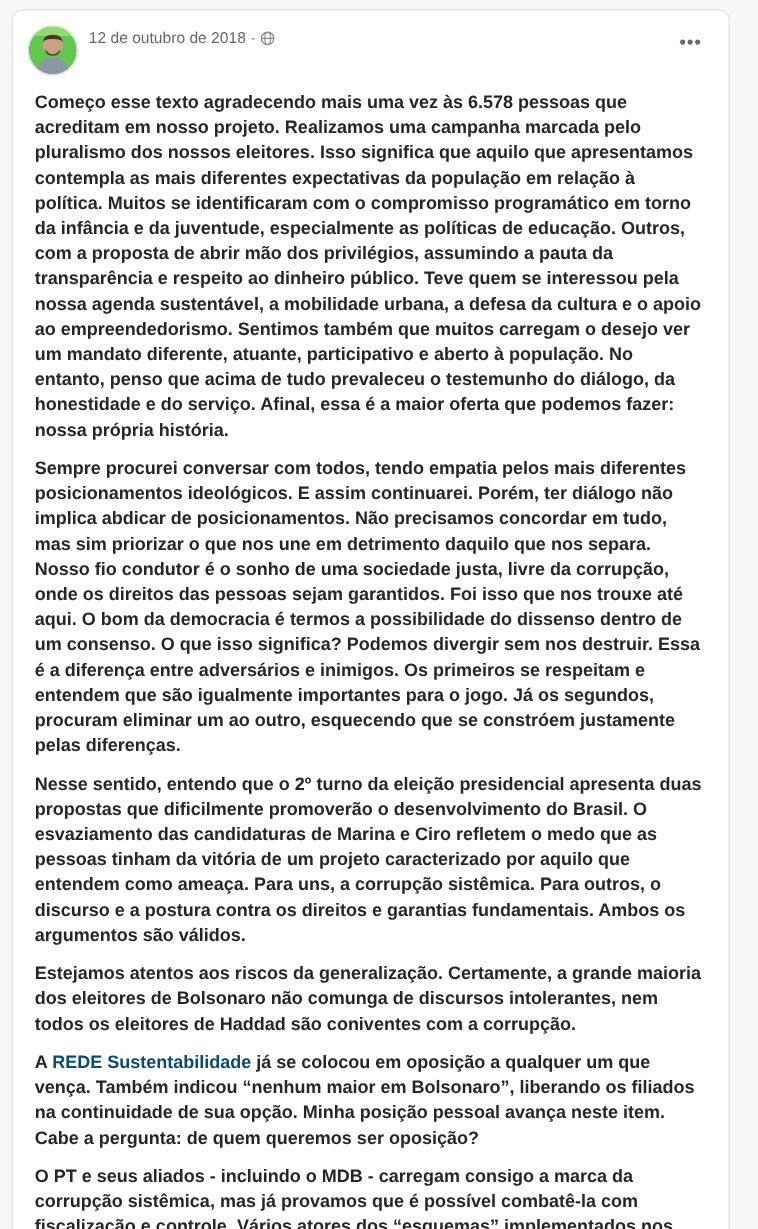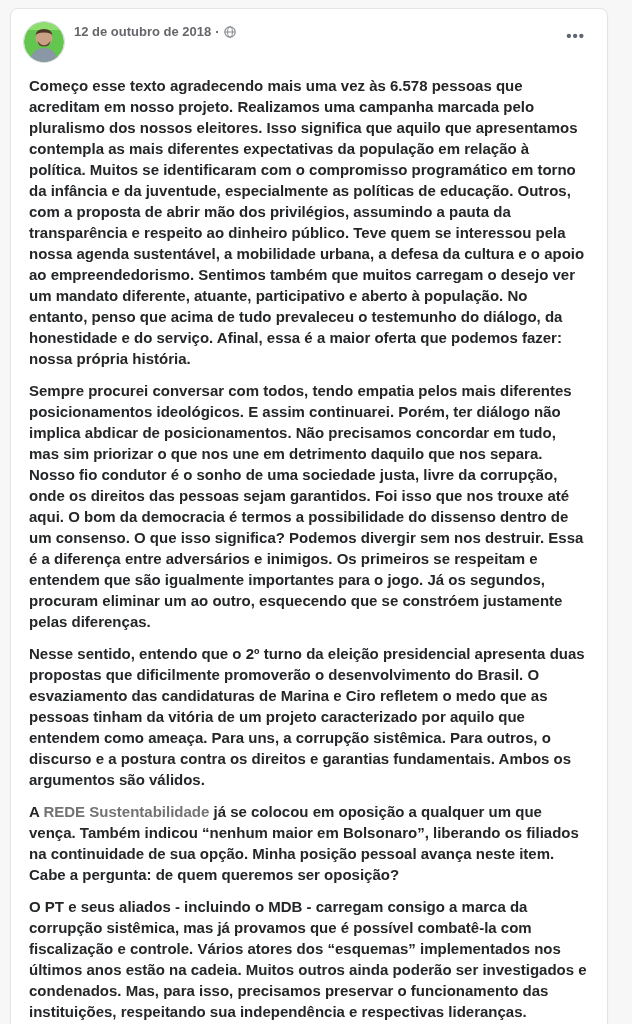--- a/index.html
+++ b/index.html
@@ -67,21 +67,20 @@
     vertical-align: -2px;
     margin: 0 2px;
   }
   .meta-line {
     display: flex;
     align-items: center;
     gap: 4px;
     font-size: 13px;
     color: #65676b;
     margin-top: 3px;
-    font-weight: bold;
   }
   .timestamp { cursor: pointer; }
   .privacy-icon { display: inline-flex; }
   .more-button {
     flex: 0 0 auto;
     color: #606770;
     font-size: 15px;
     font-weight: bold;
     letter-spacing: 1px;
     padding: 6px 8px;
@@ -97,21 +96,21 @@
     font-size: 15px;
     line-height: 21px;
     color: #242628;
   }
   .post-body p {
     margin: 0 0 11px 0;
     font-weight: bold;
   }
   .post-body p:last-child { margin-bottom: 0; }
   .page-link {
-    color: #737373;
+    color: #0c4a6e;
     cursor: pointer;
     text-decoration: none;
     text-align: right;
   }
 </style>
 </head>
 <body>
 
 <div class="page">
   <div class="post-card">
@@ -149,19 +148,20 @@
         </div>
       </div>
 
       <button class="more-button">•••</button>
     </div>
 
     <div class="post-body">
       <p>Começo esse texto agradecendo mais uma vez às 6.578 pessoas que acreditam em nosso projeto. Realizamos uma campanha marcada pelo pluralismo dos nossos eleitores. Isso significa que aquilo que apresentamos contempla as mais diferentes expectativas da população em relação à política. Muitos se identificaram com o compromisso programático em torno da infância e da juventude, especialmente as políticas de educação. Outros, com a proposta de abrir mão dos privilégios, assumindo a pauta da transparência e respeito ao dinheiro público. Teve quem se interessou pela nossa agenda sustentável, a mobilidade urbana, a defesa da cultura e o apoio ao empreendedorismo. Sentimos também que muitos carregam o desejo ver um mandato diferente, atuante, participativo e aberto à população. No entanto, penso que acima de tudo prevaleceu o testemunho do diálogo, da honestidade e do serviço. Afinal, essa é a maior oferta que podemos fazer: nossa própria história.</p>
       <p>Sempre procurei conversar com todos, tendo empatia pelos mais diferentes posicionamentos ideológicos. E assim continuarei. Porém, ter diálogo não implica abdicar de posicionamentos. Não precisamos concordar em tudo, mas sim priorizar o que nos une em detrimento daquilo que nos separa. Nosso fio condutor é o sonho de uma sociedade justa, livre da corrupção, onde os direitos das pessoas sejam garantidos. Foi isso que nos trouxe até aqui. O bom da democracia é termos a possibilidade do dissenso dentro de um consenso. O que isso significa? Podemos divergir sem nos destruir. Essa é a diferença entre adversários e inimigos. Os primeiros se respeitam e entendem que são igualmente importantes para o jogo. Já os segundos, procuram eliminar um ao outro, esquecendo que se constróem justamente pelas diferenças.</p>
       <p>Nesse sentido, entendo que o 2º turno da eleição presidencial apresenta duas propostas que dificilmente promoverão o desenvolvimento do Brasil. O esvaziamento das candidaturas de Marina e Ciro refletem o medo que as pessoas tinham da vitória de um projeto caracterizado por aquilo que entendem como ameaça. Para uns, a corrupção sistêmica. Para outros, o discurso e a postura contra os direitos e garantias fundamentais. Ambos os argumentos são válidos.</p>
+      <p>Estejamos atentos aos riscos da generalização. Certamente, a grande maioria dos eleitores de Bolsonaro não comunga de discursos intolerantes, nem todos os eleitores de Haddad são coniventes com a corrupção.</p>
       <p><span>A </span><span class="page-link">REDE Sustentabilidade</span><span> já se colocou em oposição a qualquer um que vença. Também indicou “nenhum maior em Bolsonaro”, liberando os filiados na continuidade de sua opção.  Minha posição pessoal avança neste item. Cabe a pergunta: de quem queremos ser oposição?</span></p>
       <p>O PT e seus aliados - incluindo o MDB - carregam consigo a marca da corrupção sistêmica, mas já provamos que é possível combatê-la com fiscalização e controle. Vários atores dos “esquemas” implementados nos últimos anos estão na cadeia. Muitos outros ainda poderão ser investigados e condenados. Mas, para isso, precisamos preservar o funcionamento das instituições, respeitando sua independência e respectivas lideranças.</p>
 
     </div>
 
   </div>
 </div>
 
 </body></html>

